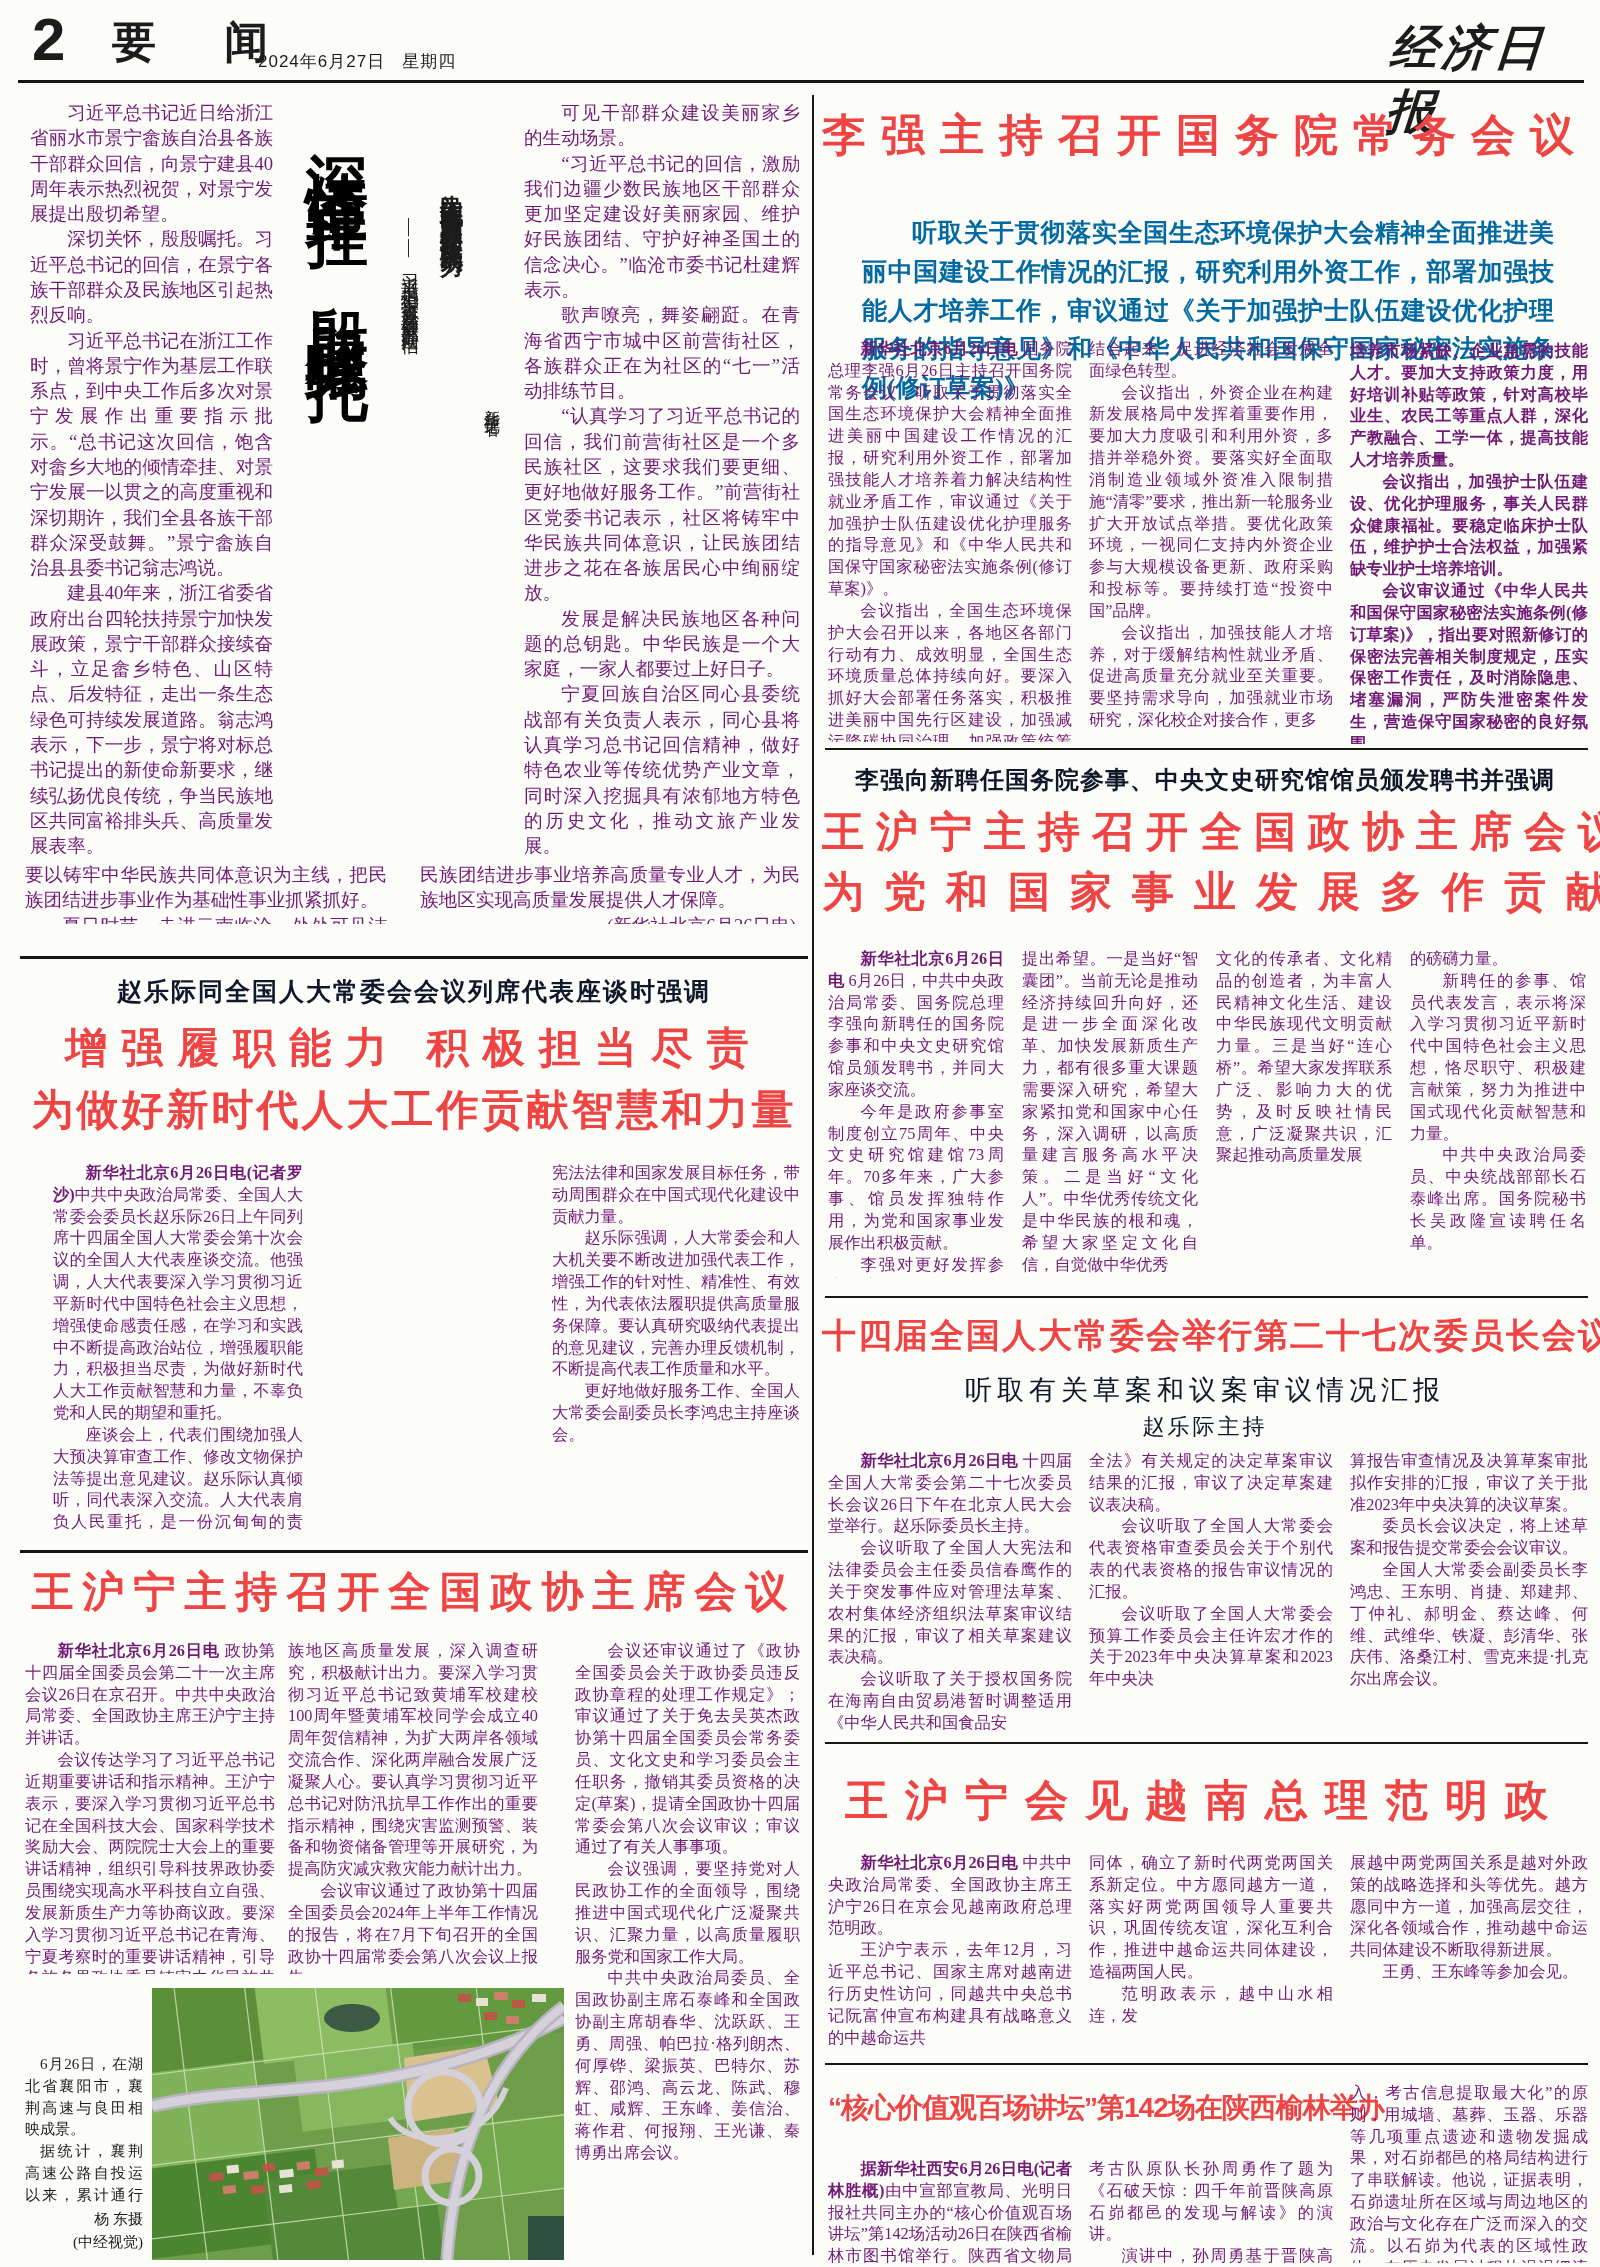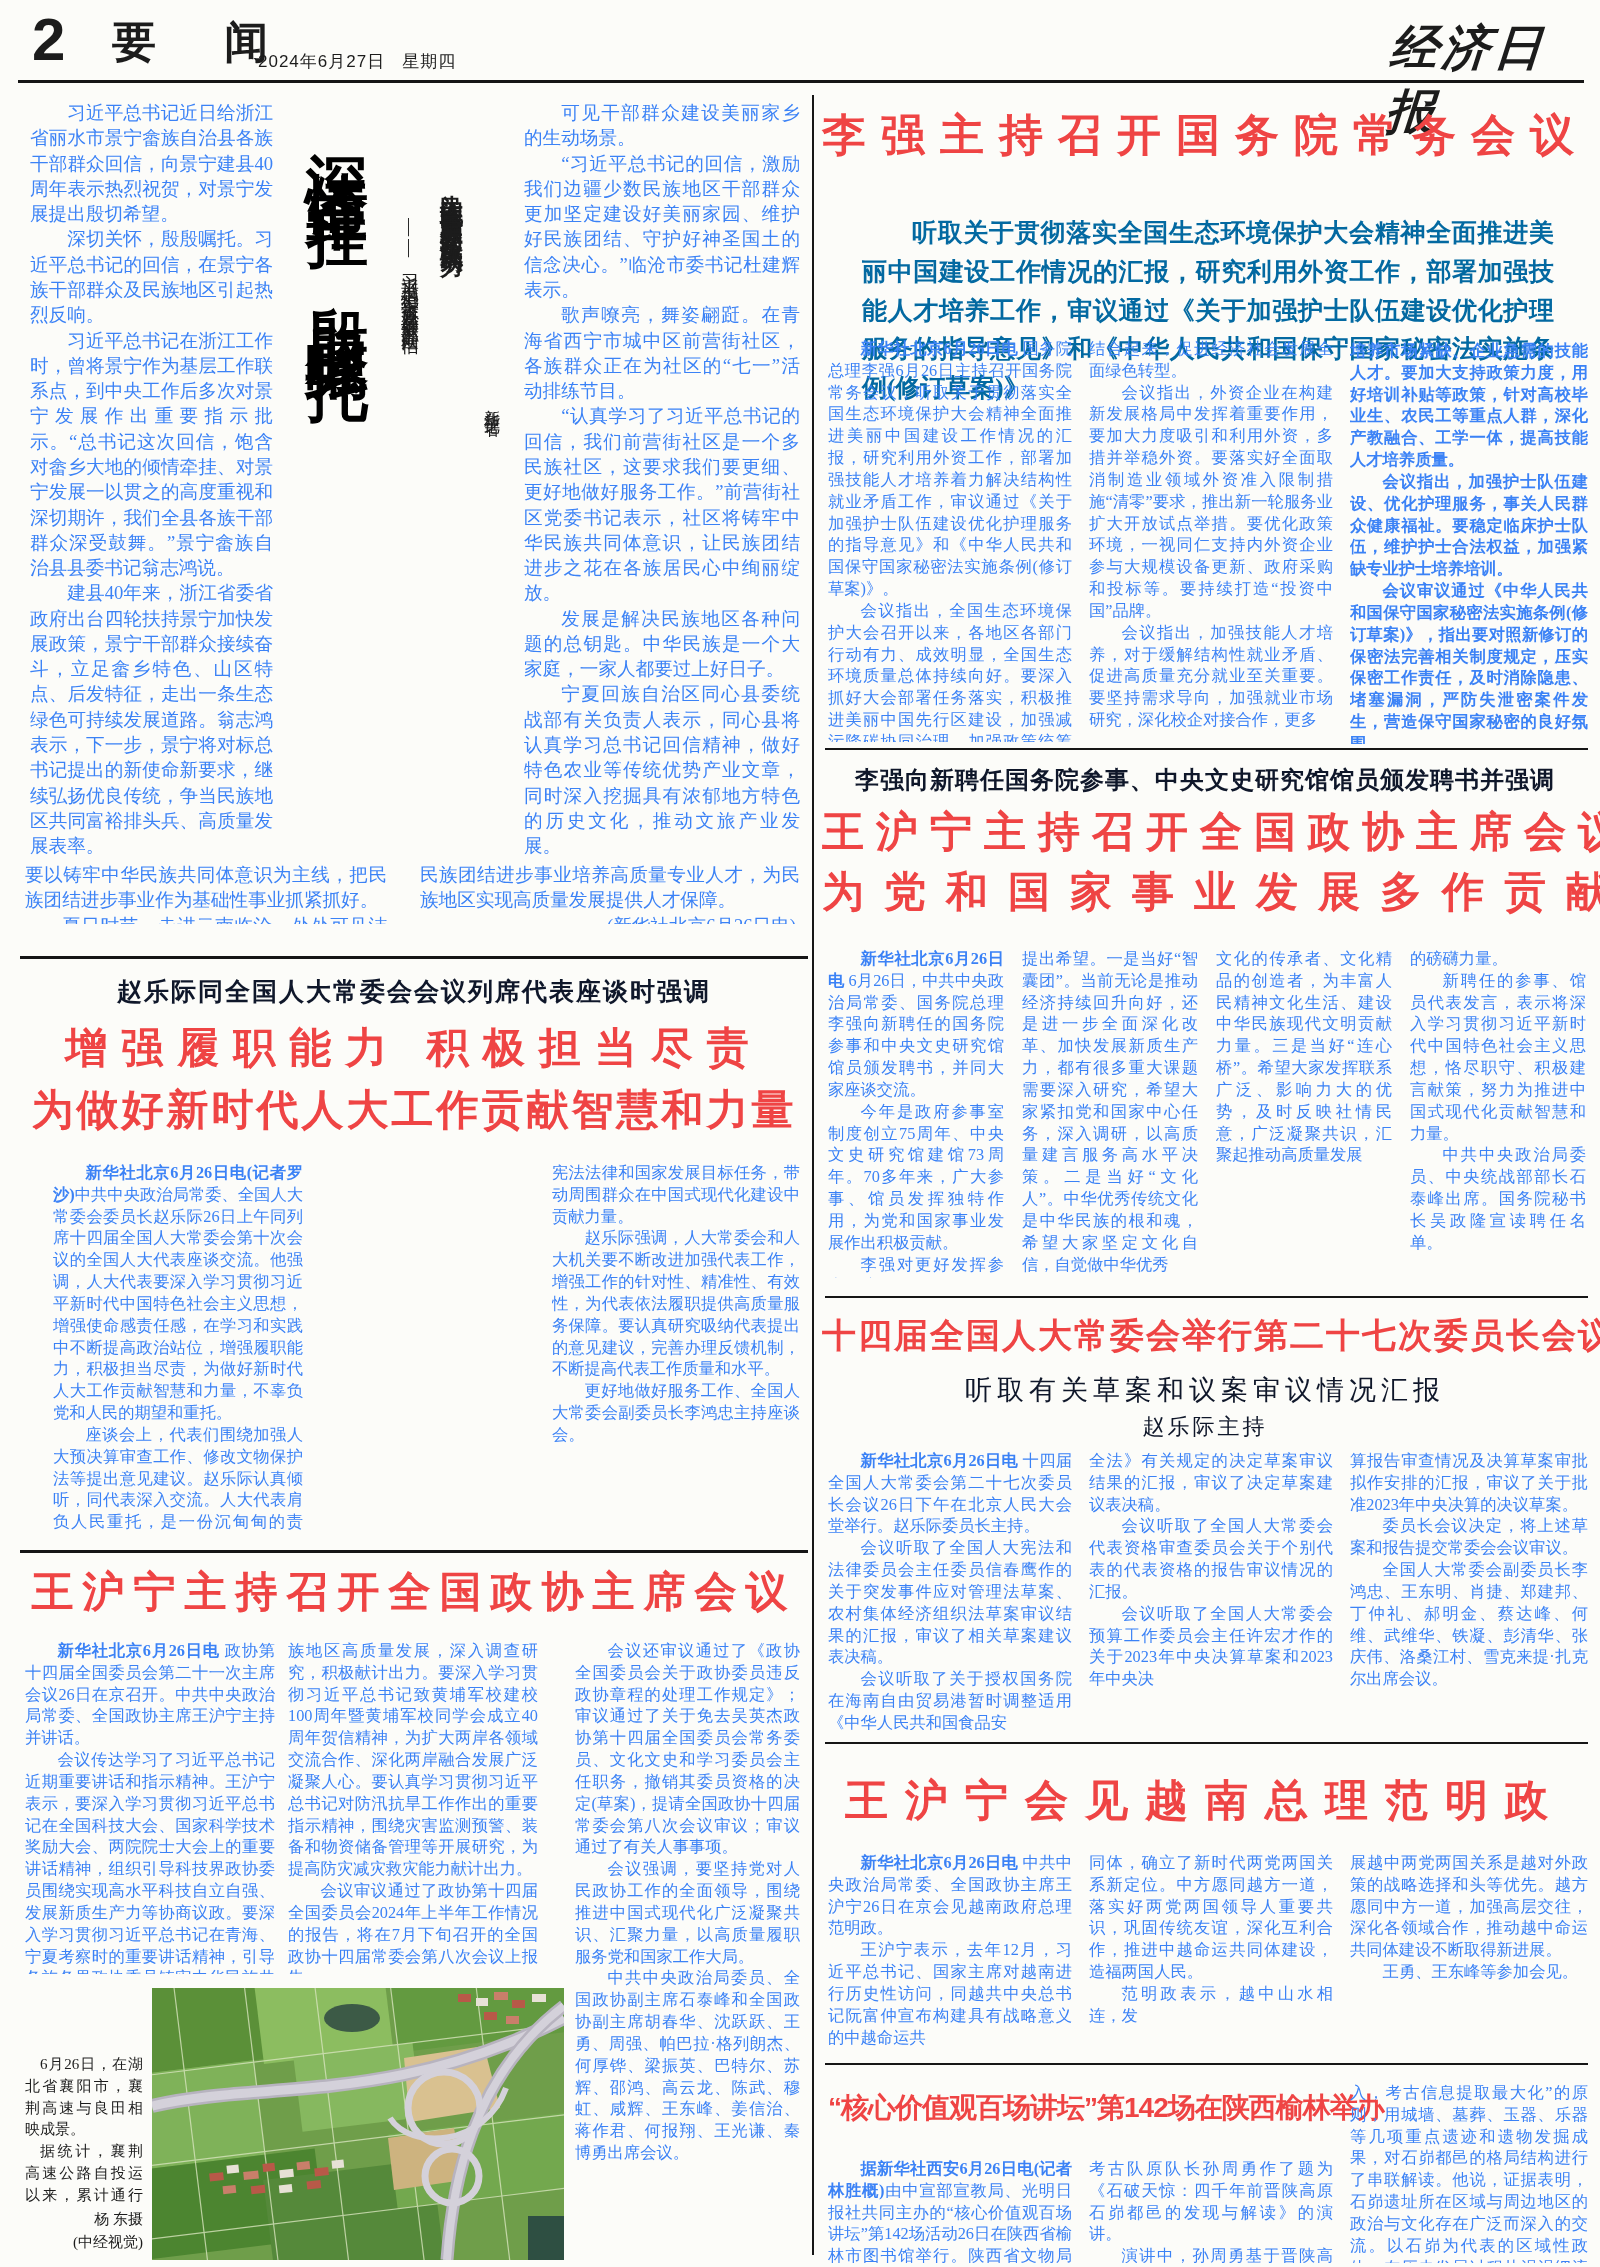--- a/index.html
+++ b/index.html
@@ -13,21 +13,21 @@
   .pdate{position:absolute;left:258px;top:50px;font-size:17px;font-family:"Liberation Sans","DejaVu Sans",sans-serif;letter-spacing:1px;}
   .masthead{position:absolute;left:1388px;top:16px;width:200px;font-size:48px;font-weight:900;font-style:italic;
             letter-spacing:4px;transform:skewX(-4deg);font-family:"Liberation Serif","DejaVu Serif",serif;}
   .rule{position:absolute;background:#161616;}
   
   .hl{position:absolute;font-family:"Liberation Sans","DejaVu Sans",sans-serif;font-weight:900;color:#ef4444;
       text-align:center;white-space:nowrap;line-height:1.15;}
   .kick{position:absolute;font-weight:bold;text-align:center;white-space:nowrap;color:#0f172a;}
   .subhead{position:absolute;font-weight:bold;font-size:25px;line-height:1.55;text-align:justify;text-indent:2em;color:#0369a1;}
   
-  .col{position:absolute;font-size:16.3px;line-height:1.34;overflow:hidden;text-align:justify;color:#3b82f6;}
+  .col{position:absolute;font-size:16.3px;line-height:1.34;overflow:hidden;text-align:justify;color:#701a75;}
   .col p{margin:0;text-indent:2em;}
   .col.lead{font-size:18.6px;line-height:1.36;}
   .cont p:first-child{text-indent:0;}
   .col p.tail{text-align:right;text-indent:0;padding-right:4px;}
   .col p b{font-weight:bold;}
   
   .vheadline{position:absolute;writing-mode:vertical-rl;font-family:"Liberation Sans","DejaVu Sans",sans-serif;
              font-weight:900;font-size:62px;letter-spacing:18px;line-height:110px;color:#000;}
   .vgroup{position:absolute;display:flex;gap:14px;}
   .vtext{writing-mode:vertical-rl;letter-spacing:3px;}

